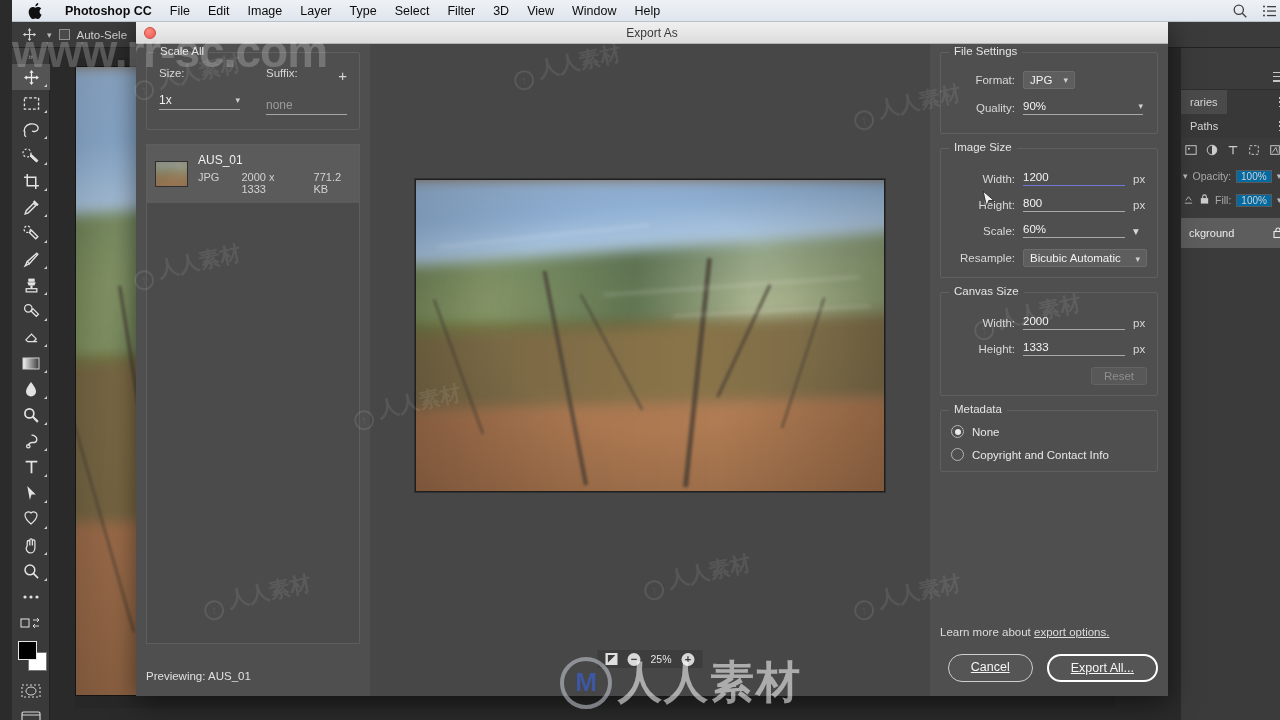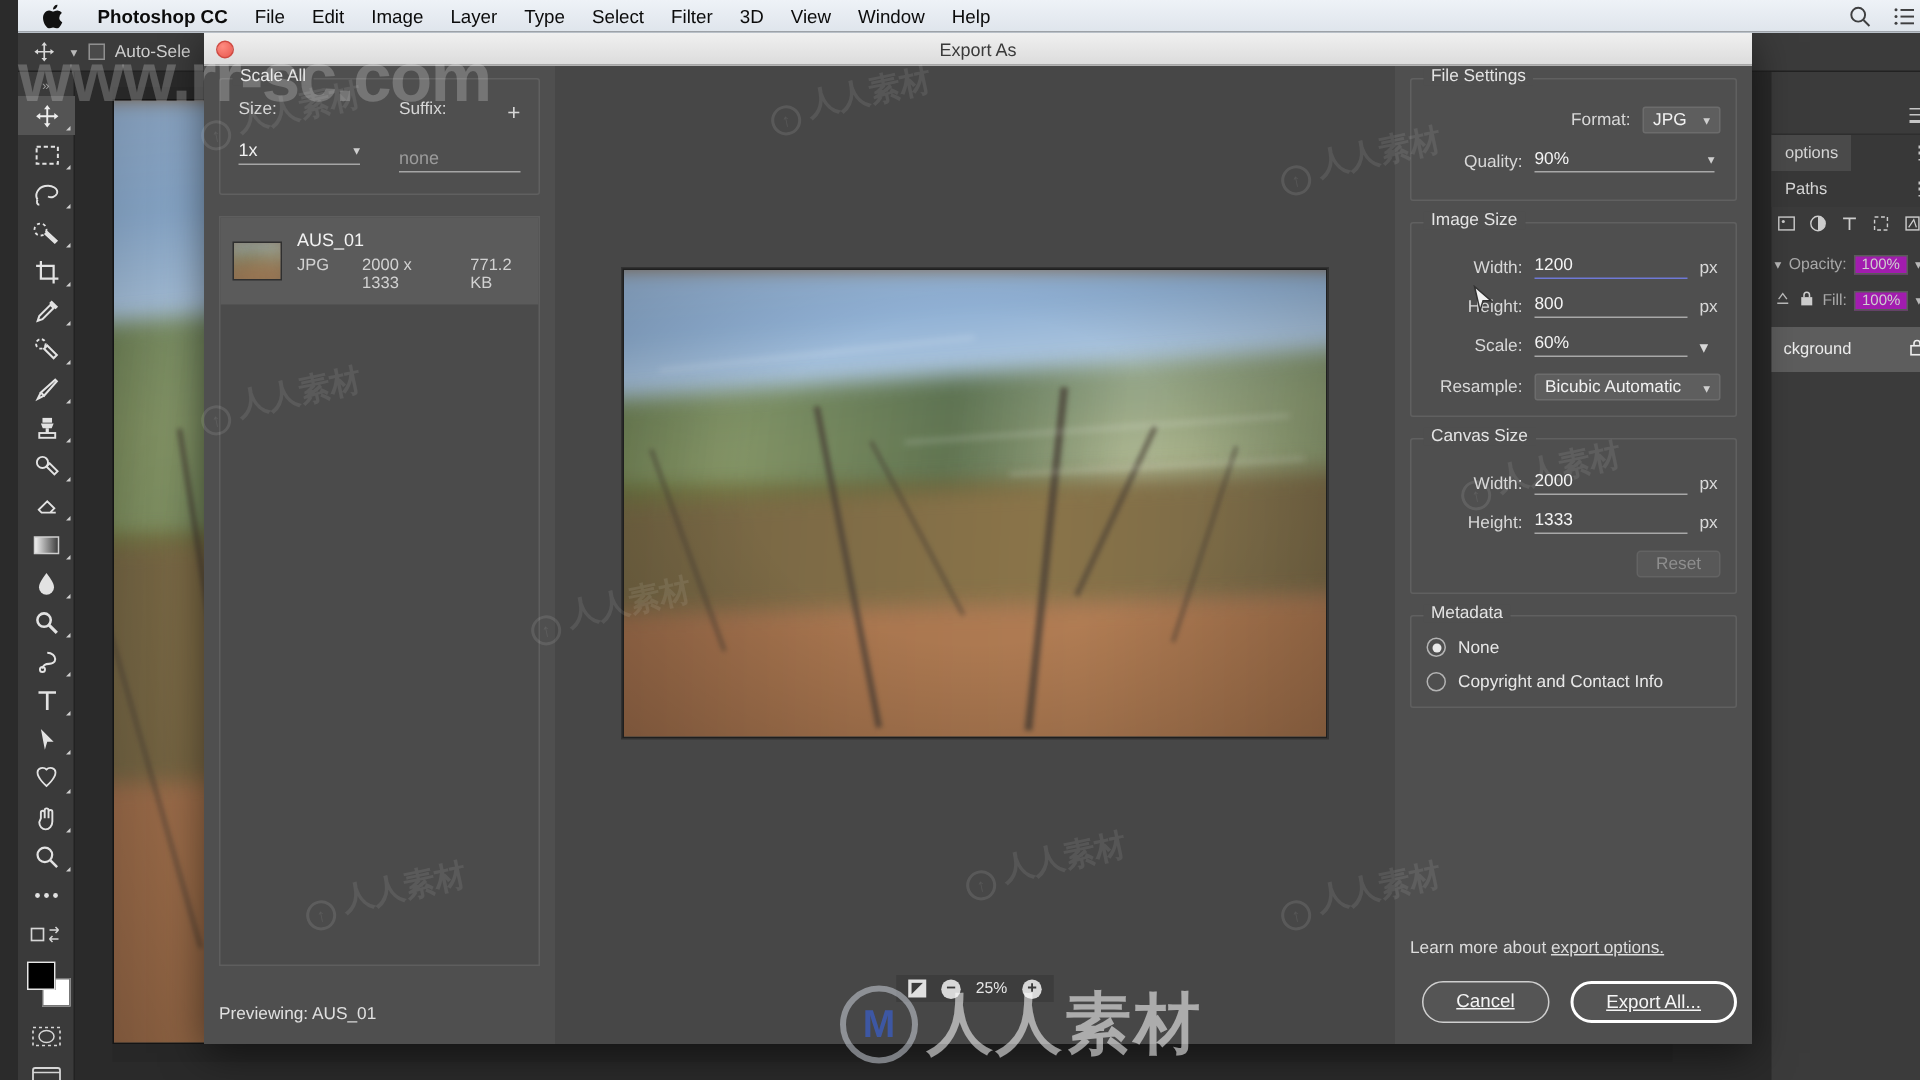--- a/index.html
+++ b/index.html
@@ -139,21 +139,21 @@
   }
   .rp-tabrow {
     height: 24px; background:#383838; display:flex; align-items:center; font-size:11px; color:#d6d6d6;
   }
   .rp-tab { padding: 0 9px; line-height:24px; }
   .rp-tab.active { background:#4a4a4a; }
   .hamb { width:13px; height:10px; display:flex; flex-direction:column; justify-content:space-between; }
   .hamb i { display:block; height:1.5px; background:#c6c6c6; }
   .rp-iconrow { height:26px; display:flex; align-items:center; gap:9px; padding-left:4px; color:#cdcdcd; }
   .rp-fieldrow { height:24px; display:flex; align-items:center; gap:5px; font-size:10.5px; color:#a9a9a9; padding-left:2px;}
-  .rp-box { background:#a21caf; border:1px solid #5a5a5a; padding:0 4px; font-size:10px; color:#cfcfcf; }
+  .rp-box { background:#0369a1; border:1px solid #5a5a5a; padding:0 4px; font-size:10px; color:#cfcfcf; }
   .rp-layer {
     margin-top:6px; height:30px; background:#5d5d5d; display:flex; align-items:center;
     justify-content:space-between; padding:0 8px; font-size:11px; color:#ececec;
   }
 
   
   .dialog {
     position: absolute; left: 124px; top: 22px; width: 1032px; height: 674px;
     background: #535353; z-index: 40;
     box-shadow: 0 6px 26px rgba(0,0,0,.55);
@@ -389,21 +389,21 @@
   <div class="right-panels">
     <div class="rp-collapse">»</div>
     <div class="rp-strip">
       <span class="hamb">
           <i></i>
           <i></i>
           <i></i>
         </span>
     </div>
     <div class="rp-tabrow">
-      <span class="rp-tab active">options</span>
+      <span class="rp-tab active">raries</span>
       <span style="margin-left:auto;padding-right:6px;" class="hamb">
           <i></i>
           <i></i>
           <i></i>
         </span>
     </div>
     <div class="rp-tabrow">
       <span class="rp-tab">Paths</span>
       <span style="margin-left:auto;padding-right:6px;" class="hamb">
           <i></i>
@@ -738,21 +738,21 @@
           <span>25%</span>
           <span class="zb-circle">+</span>
         </div>
       </div>
 
       <div class="dlg-right">
 
         <div class="sect">
           <div class="sect-box" style="padding-bottom:18px;">
             <span class="group-title">File Settings</span>
-            <div class="row" style="margin-top:6px;justify-content:flex-end;">
+            <div class="row" style="margin-top:6px;">
               <span class="lbl">Format:</span>
               <span class="dropdown">
                 <span>JPG</span>
                 <span class="caret-sm">▾</span>
               </span>
             </div>
             <div class="row">
               <span class="lbl">Quality:</span>
               <span class="uline uline-sm">
                 <span>90%</span>

